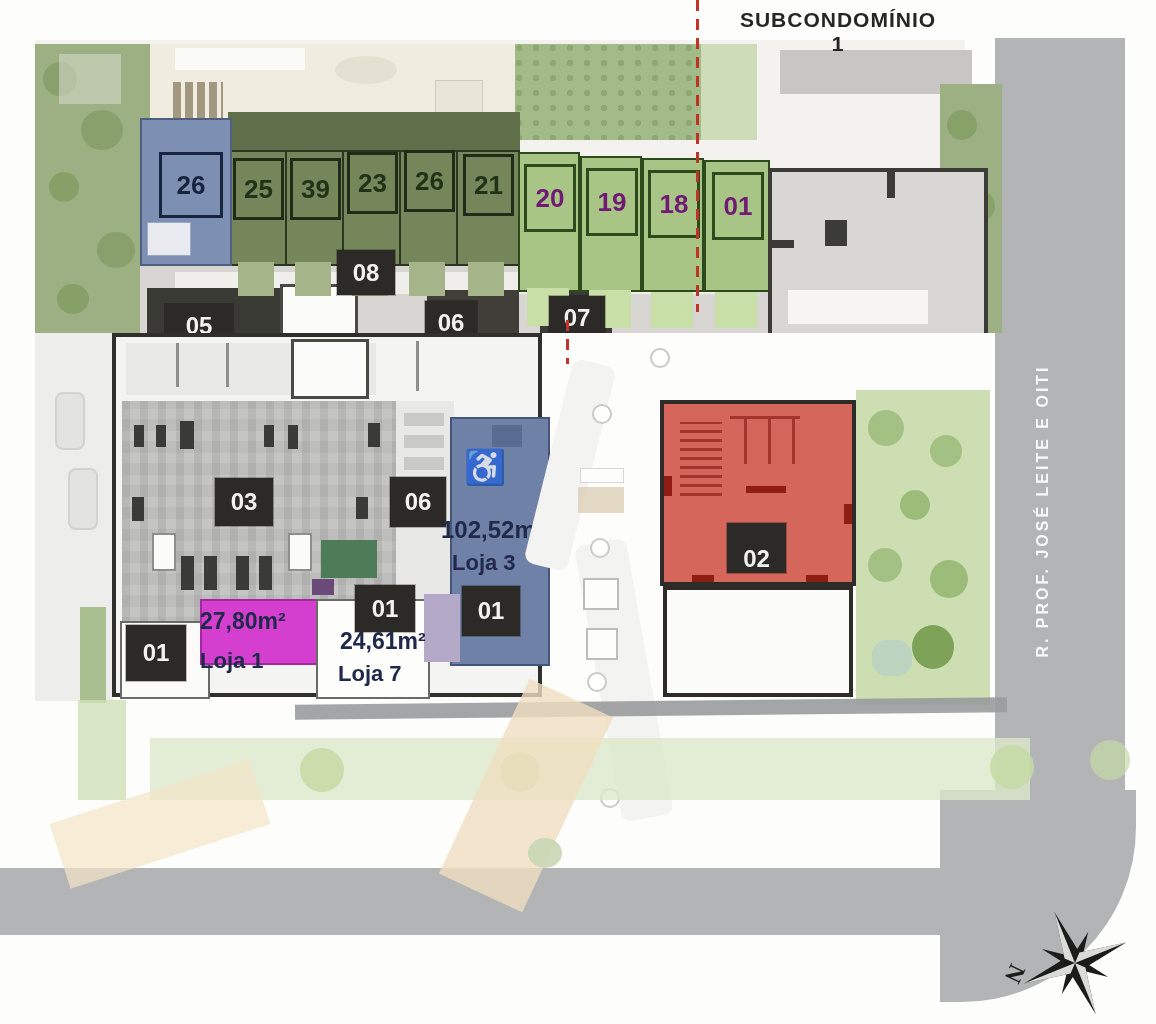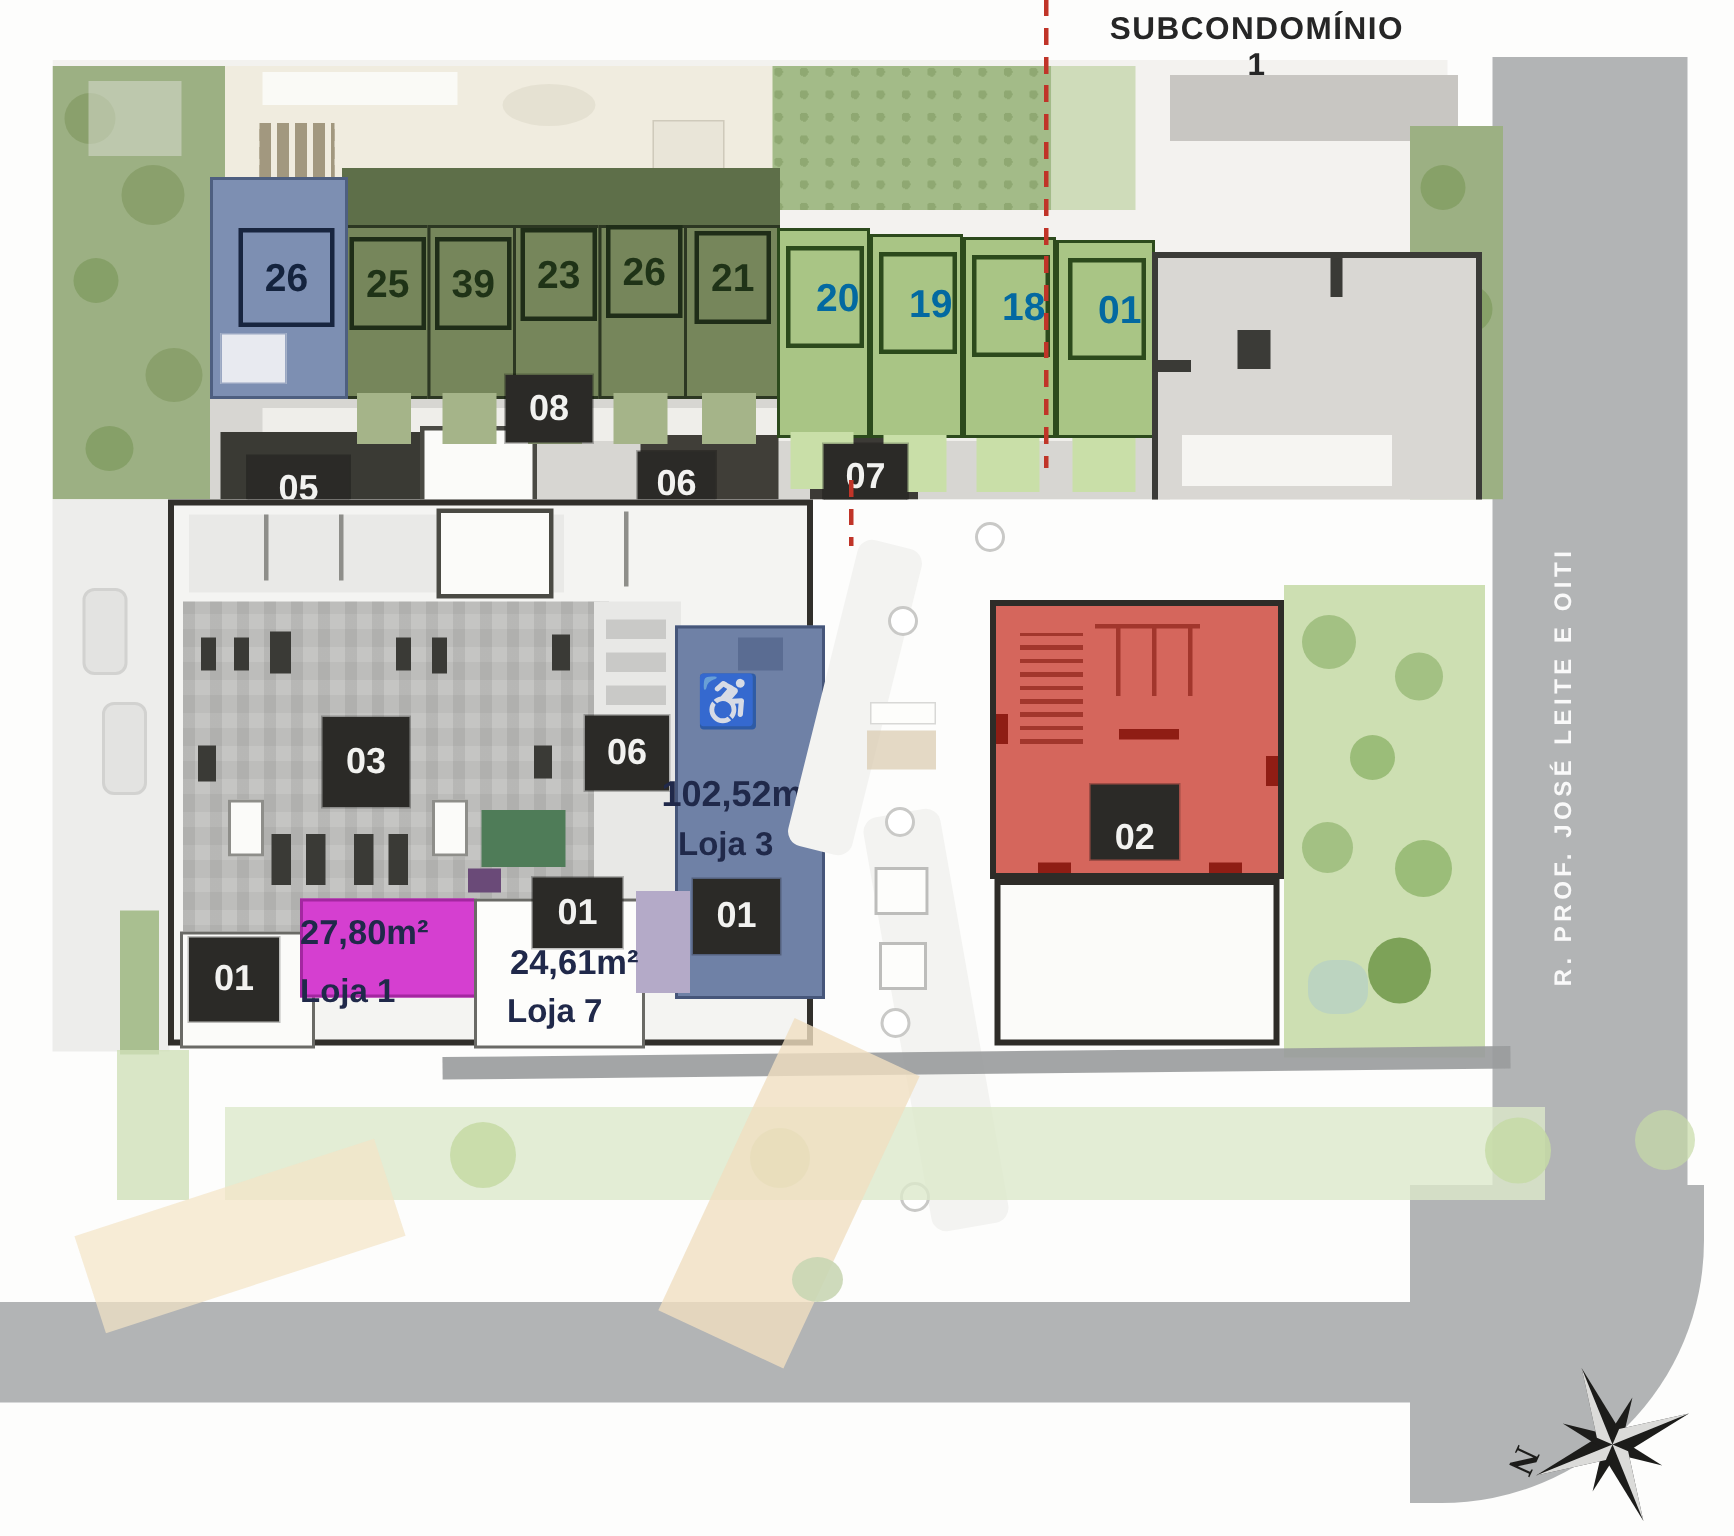--- a/index.html
+++ b/index.html
@@ -10,21 +10,21 @@
   .street{background:#b2b4b5;}
   .street-text{color:rgba(255,255,255,.92);font-weight:bold;font-size:17px;letter-spacing:3px;text-align:center;}
   
   .red-dash-v{width:3px;background:repeating-linear-gradient(180deg,#c03428 0 11px,transparent 11px 19px);}
   
   .label-box{position:absolute;background:#2b2a27;color:#f2f2f0;font-weight:bold;font-size:24px;display:flex;align-items:center;justify-content:center;box-shadow:0 0 0 1px rgba(0,0,0,.25);}
   
   .unit-olive{background:#76865b;border:2px solid #2c3722;}
   .unit-light{background:#a9c585;border:2px solid #2c4a1c;}
   .numbox{border:3px solid #1f2d18;display:flex;align-items:center;justify-content:center;font-weight:bold;font-size:26px;color:#1f3317;}
-  .numbox-light{border-color:#2c4a1c;color:#0369a1;justify-content:flex-end;}
+  .numbox-light{border-color:#2c4a1c;color:#701a75;}
   .numbox-blue{border-color:#18253f;color:#14233e;}
   .navy{position:absolute;font-weight:bold;color:#20294a;}
   .tree{position:absolute;border-radius:50%;}
   .mark{position:absolute;background:#3a3a36;}
   .circle-tree{position:absolute;border-radius:50%;background:#fff;border:2px solid #c9c9c7;width:16px;height:16px;}
   .planter-sq{position:absolute;background:#fdfdfb;border:2px solid #bdbdbb;}
 </style>
 </head>
 <body>
 
@@ -201,21 +201,21 @@
     </div>
 
     <div class="abs" style="left:196px;top:242px;width:22px;height:16px;background:#6a4a78;"></div>
 
     <div class="abs" style="left:4px;top:284px;width:86px;height:74px;background:#fbfbf9;border:2px solid #6a6a66;"></div>
     <div class="abs" style="left:84px;top:262px;width:114px;height:62px;background:#d53fd0;border:2px solid #a327a0;"></div>
     <div class="abs" style="left:200px;top:262px;width:110px;height:96px;background:#fdfdfb;border:2px solid #6a6a66;"></div>
     <div class="abs" style="left:308px;top:257px;width:36px;height:68px;background:#b4aac8;"></div>
   </div>
 
-  <div class="label-box" style="left:215px;top:478px;width:58px;height:60px;">
+  <div class="label-box" style="left:215px;top:478px;width:58px;height:48px;">
       <span>03</span>
     </div>
   <div class="label-box" style="left:390px;top:477px;width:56px;height:50px;">
       <span>06</span>
     </div>
   <div class="label-box" style="left:126px;top:625px;width:60px;height:56px;">
       <span>01</span>
     </div>
   <div class="label-box" style="left:355px;top:585px;width:60px;height:47px;">
       <span>01</span>

